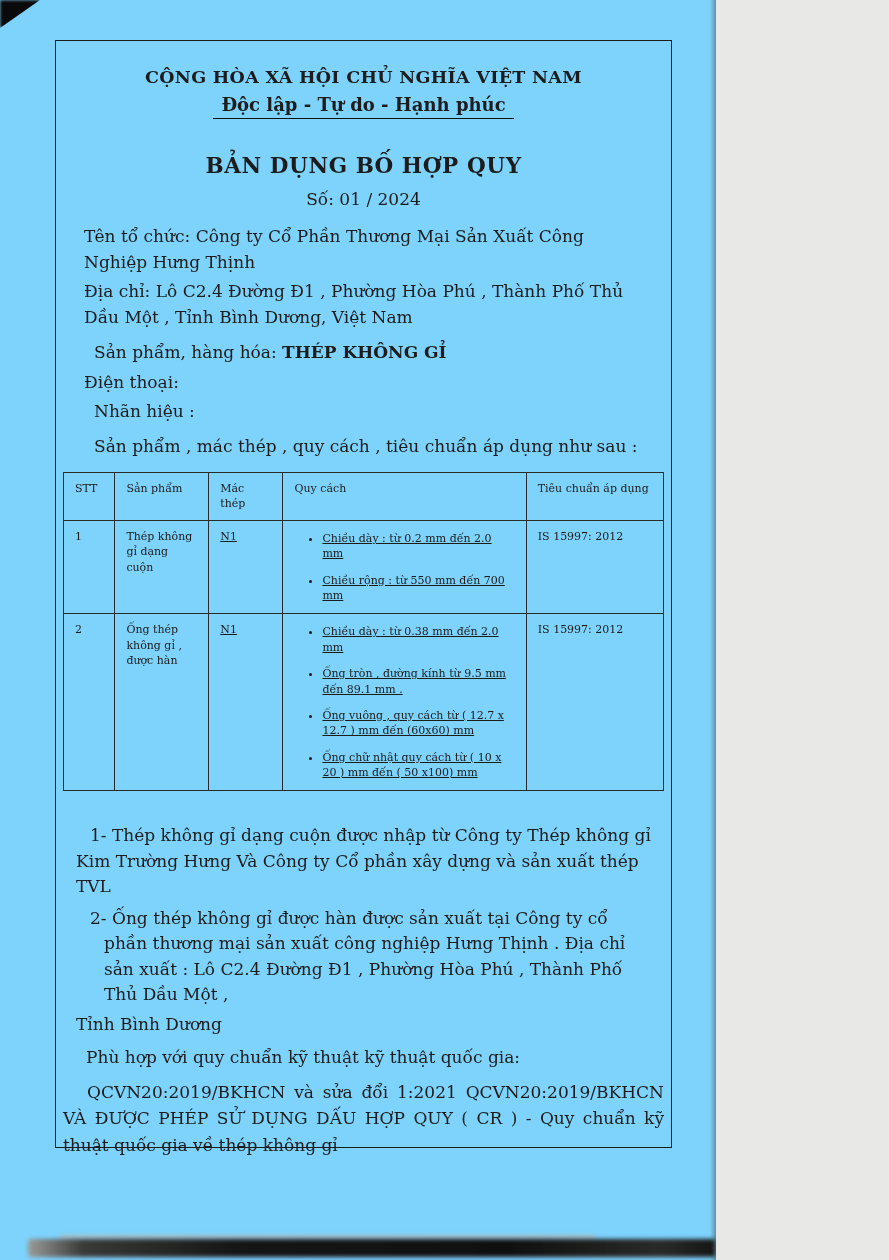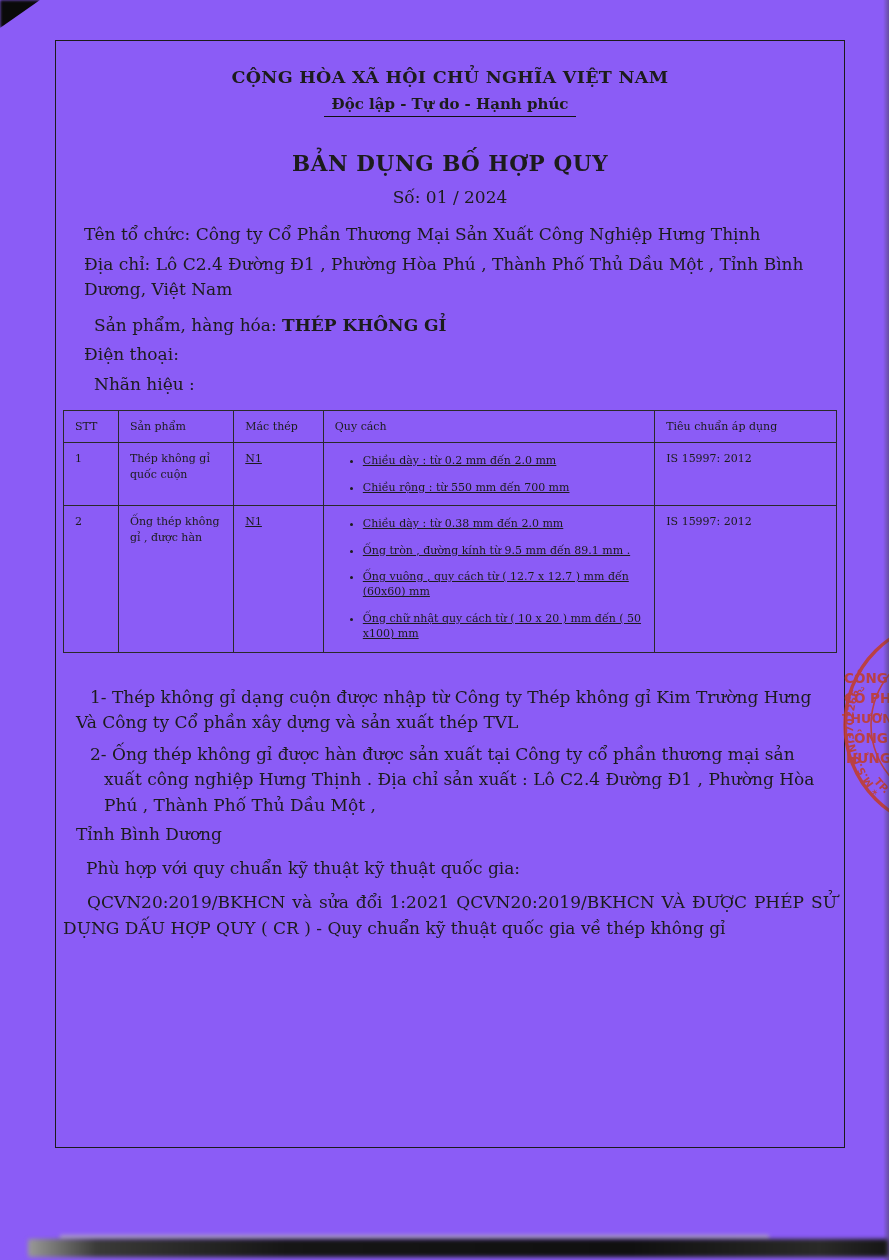--- a/index.html
+++ b/index.html
@@ -1,19 +1,19 @@
 <!DOCTYPE html>
 <html><head>
 <meta charset="utf-8">
 <style>
   html,body{margin:0;padding:0;background:#e8e8e6;}
   .page{
     position:relative;
-    width:889px;height:1260px;
-    background:#8b5cf6;
+    width:716px;height:1260px;
+    background:#7dd3fc;
     overflow:hidden;
     font-family:"DejaVu Serif","Liberation Serif",serif;
     color:#1c1c1c;
   }
   
   .scan-corner{
     position:absolute;left:0;top:0;width:40px;height:28px;
     background:#0a0a0a;
     clip-path:polygon(0 0,100% 0,0 100%);
     filter:blur(1.5px);
@@ -36,21 +36,21 @@
   .border-box{
     position:absolute;left:55px;top:40px;right:44px;bottom:112px;
     border:1.6px solid #1b1b1b;
     padding:26px 20px 0 20px;
     box-sizing:border-box;
   }
   .center{text-align:center;}
   .nat-title{font-size:17.5px;font-weight:bold;letter-spacing:.3px;margin:0;}
   .motto-wrap{margin:7px 0 0 0;}
   .motto{
-    display:inline-block;font-size:15px;font-weight:bold;
+    display:inline-block;font-size:18px;font-weight:bold;
     border-bottom:1.8px solid #111;padding:0 8px 3px 8px;
   }
   .doc-title{font-size:21.5px;font-weight:bold;letter-spacing:.6px;margin:34px 0 0 0;}
   .doc-number{font-size:17px;margin:11px 0 0 0;}
   p.body-line{font-size:17px;line-height:1.5;margin:4px 0 0 8px;}
   .first-body{margin-top:15px !important;}
   .indent-sm{text-indent:10px;}
   .bold{font-weight:bold;}
   
   table.doc-table{
@@ -109,20 +109,21 @@
       </div>
       <p class="doc-title">BẢN DỤNG BỐ HỢP QUY</p>
       <p class="doc-number">Số: 01 / 2024</p>
     </div>
 
     <p class="body-line first-body">Tên tổ chức: Công ty Cổ Phần Thương Mại Sản Xuất Công Nghiệp Hưng Thịnh</p>
     <p class="body-line">Địa chỉ: Lô C2.4 Đường Đ1 , Phường Hòa Phú , Thành Phố Thủ Dầu Một , Tỉnh Bình Dương, Việt Nam</p>
     <p class="body-line indent-sm" style="margin-top:10px;"><span>Sản phẩm, hàng hóa: </span><span class="bold">THÉP KHÔNG GỈ</span></p>
     <p class="body-line">Điện thoại:</p>
     <p class="body-line indent-sm">Nhãn hiệu :</p>
+    <p class="body-line indent-sm" style="margin-top:9px;">Sản phẩm , mác thép , quy cách , tiêu chuẩn áp dụng như sau :</p>
 
     <table class="doc-table">
       <colgroup>
         <col style="width:55px">
           <col style="width:116px">
           <col style="width:90px">
           <col style="width:334px">
           <col style="width:183px">
       </colgroup>
       <thead>
@@ -130,21 +131,21 @@
           <th class="c-stt">STT</th>
           <th>Sản phẩm</th>
           <th>Mác thép</th>
           <th>Quy cách</th>
           <th>Tiêu chuẩn áp dụng</th>
         </tr>
       </thead>
       <tbody>
         <tr>
           <td class="c-stt">1</td>
-          <td>Thép không gỉ quốc cuộn</td>
+          <td>Thép không gỉ dạng cuộn</td>
           <td class="c-mac">N1</td>
           <td>
             <ul class="spec-list">
                 <li>Chiều dày : từ 0.2 mm đến 2.0 mm</li>
                 <li>Chiều rộng : từ 550 mm đến 700 mm</li>
               </ul>
           </td>
           <td>IS 15997: 2012</td>
         </tr>
         <tr>

